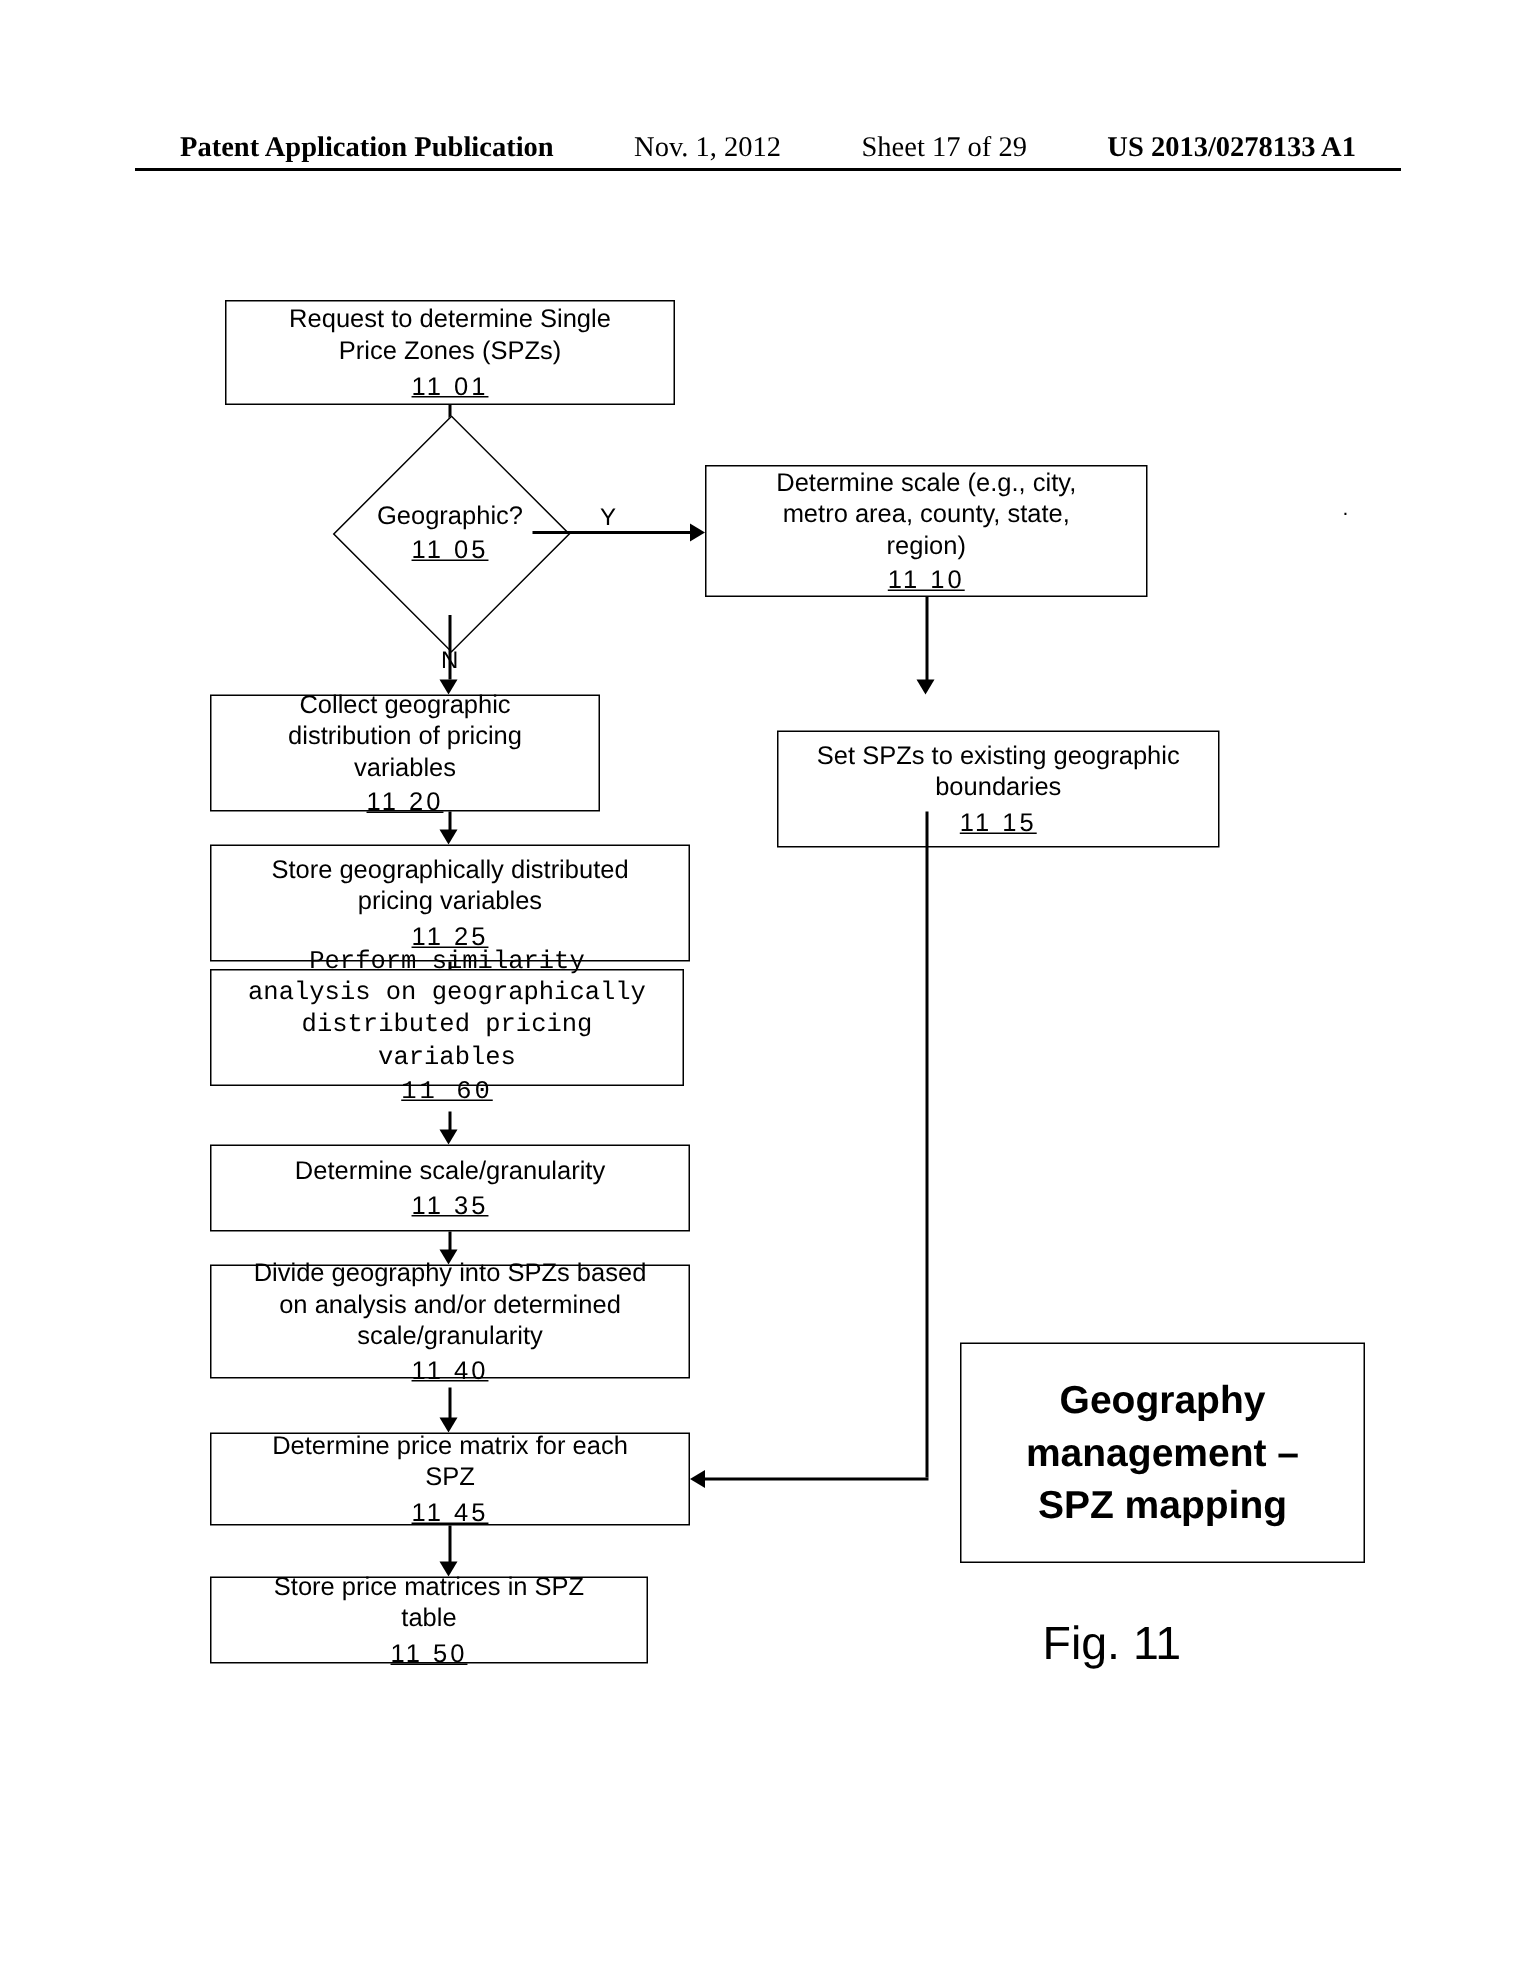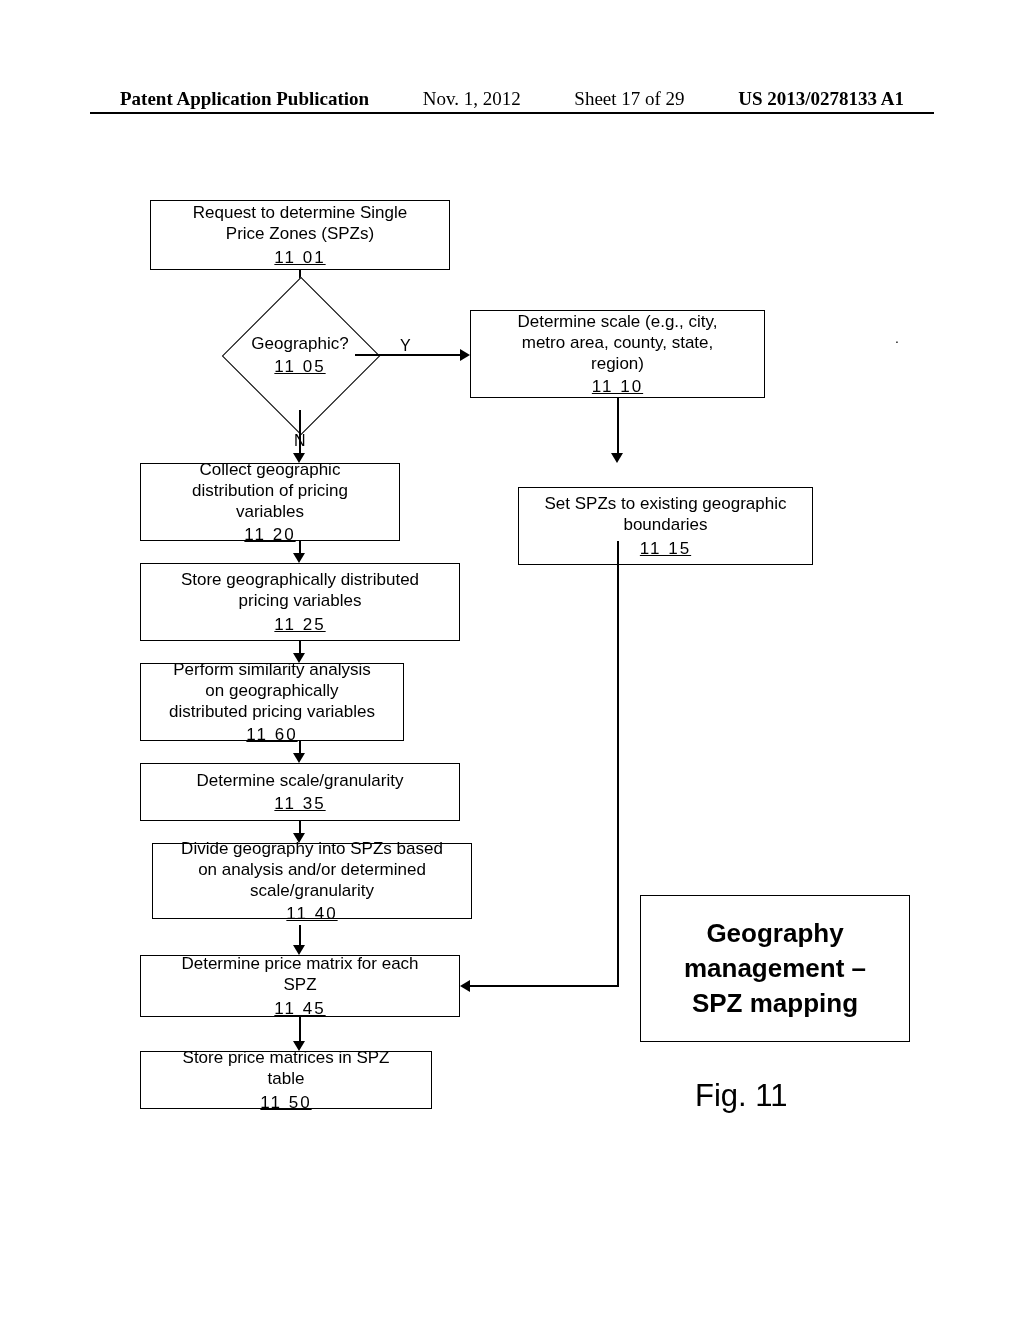--- a/index.html
+++ b/index.html
@@ -196,35 +196,35 @@
   <div class="arrow v" style="left:299px; top:541px; height:14px;"></div>
   <div class="arrowhead ah-down" style="left:293px; top:553px;"></div>
 
   <div class="box" style="left:140px; top:563px; width:320px; height:78px;">
     <span>Store geographically distributed pricing variables</span>
     <span class="ref">11 25</span>
   </div>
   <div class="arrow v" style="left:299px; top:641px; height:14px;"></div>
   <div class="arrowhead ah-down" style="left:293px; top:653px;"></div>
 
-  <div class="box" style="left:140px; top:663px; width:264px; height:78px;">
+  <div class="box" style="left:140px; top:646px; width:316px; height:78px;font-family:Liberation Mono, monospace;">
     <span>Perform similarity analysis on geographically distributed pricing variables</span>
     <span class="ref">11 60</span>
   </div>
   <div class="arrow v" style="left:299px; top:741px; height:14px;"></div>
   <div class="arrowhead ah-down" style="left:293px; top:753px;"></div>
 
   <div class="box" style="left:140px; top:763px; width:320px; height:58px;">
     <span>Determine scale/granularity</span>
     <span class="ref">11 35</span>
   </div>
   <div class="arrow v" style="left:299px; top:821px; height:14px;"></div>
   <div class="arrowhead ah-down" style="left:293px; top:833px;"></div>
 
-  <div class="box" style="left:152px; top:843px; width:320px; height:76px;justify-content:center;">
+  <div class="box" style="left:140px; top:843px; width:320px; height:76px;justify-content:center;">
     <span>Divide geography into SPZs based on analysis and/or determined scale/granularity</span>
     <span class="ref">11 40</span>
   </div>
   <div class="arrow v" style="left:299px; top:925px; height:22px;"></div>
   <div class="arrowhead ah-down" style="left:293px; top:945px;"></div>
 
   <div class="box" style="left:140px; top:955px; width:320px; height:62px;">
     <span>Determine price matrix for each SPZ</span>
     <span class="ref">11 45</span>
   </div>

